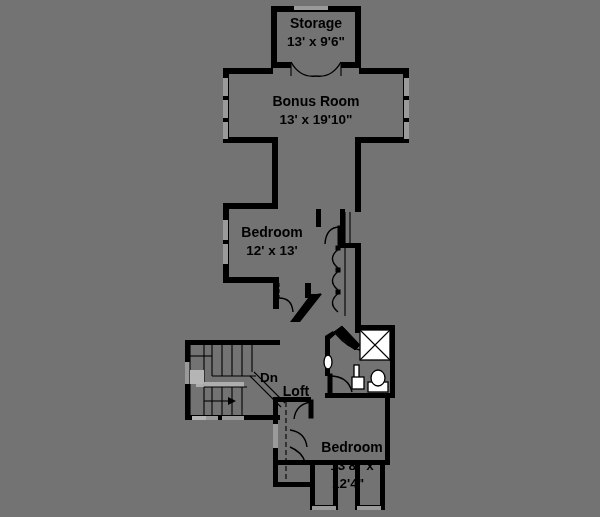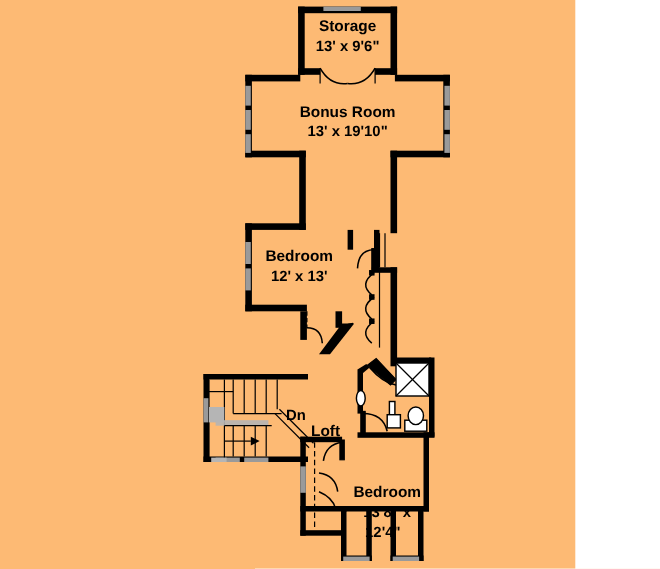--- a/index.html
+++ b/index.html
@@ -9,23 +9,23 @@
     background: #ffffff;
   }
   body {
     width: 600px;
     height: 517px;
     font-family: "Liberation Sans", sans-serif;
     overflow: hidden;
   }
   #plan-root {
     position: relative;
-    width: 523px;
+    width: 600px;
     height: 517px;
-    background: #fdba74;
+    background: #737373;
   }
   #floorplan-svg {
     position: absolute;
     left: 0;
     top: 0;
     width: 600px;
     height: 517px;
     display: block;
   }
   .room-label-text {

